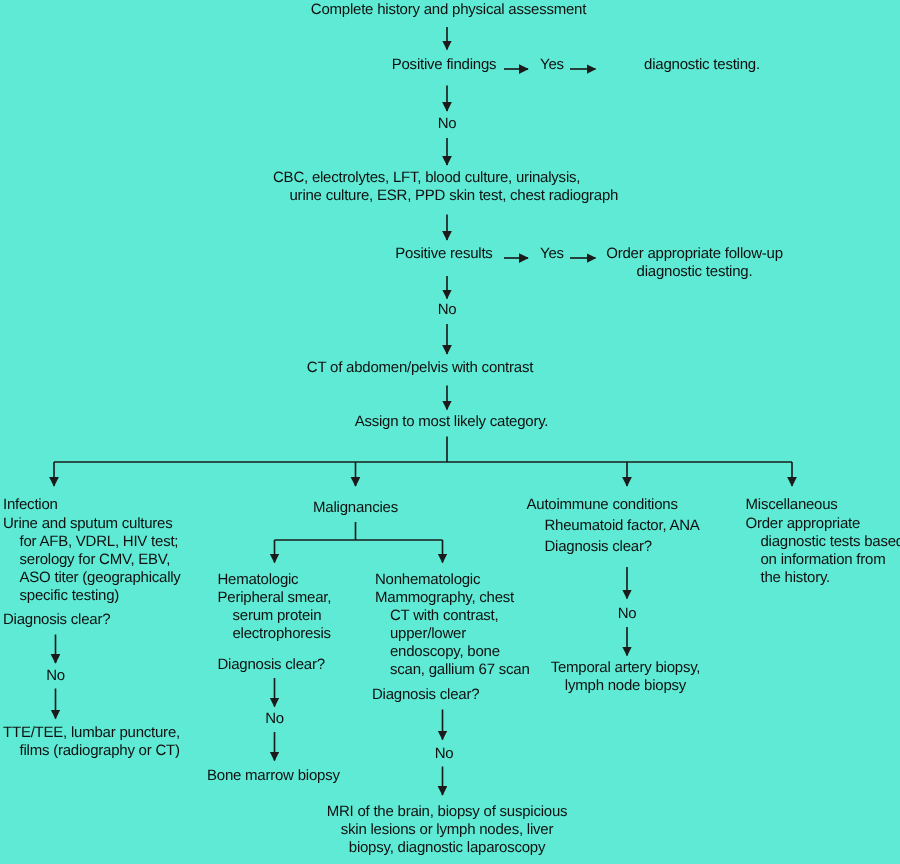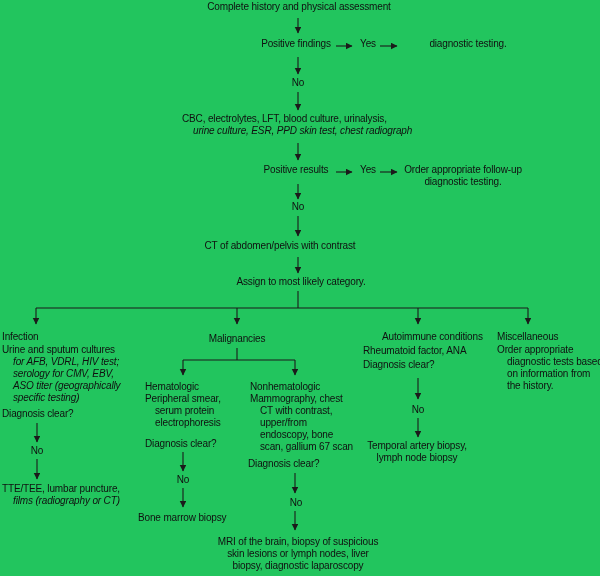--- a/index.html
+++ b/index.html
@@ -1,23 +1,23 @@
 <!DOCTYPE html>
 <html><head>
 <meta charset="utf-8">
 <style>
   html,body{margin:0;padding:0;background:#ffffff;}
   .canvas{
-    position:relative;width:600px;height:576px;background:#22c55e;
+    position:relative;width:600px;height:576px;background:#5eead4;
     font-family:"Liberation Sans",sans-serif;font-size:10px;line-height:12px;
     color:#101010;letter-spacing:-0.15px;overflow:hidden;
   }
   .node{position:absolute;white-space:nowrap;}
   .c{text-align:center;}
-  .ind{padding-left:11px;font-style:italic;}
+  .ind{padding-left:11px;}
   .ind10{padding-left:10px;}
   .wires{position:absolute;left:0;top:0;}
 </style>
 </head>
 <body>
 
 <div class="canvas">
 
   <svg class="wires" width="600" height="576" viewBox="0 0 600 576">
     <defs>
@@ -107,33 +107,33 @@
     <div class="ind10">electrophoresis</div>
   </div>
   <div class="node" style="left:145px;top:438px">Diagnosis clear?</div>
   <div class="node c" style="left:168px;top:474px;width:30px">No</div>
   <div class="node" style="left:138px;top:512px">Bone marrow biopsy</div>
 
   <div class="node" style="left:250px;top:381px">
     <div>Nonhematologic</div>
     <div>Mammography, chest</div>
     <div class="ind10">CT with contrast,</div>
-    <div class="ind10">upper/from</div>
+    <div class="ind10">upper/lower</div>
     <div class="ind10">endoscopy, bone</div>
     <div class="ind10">scan, gallium 67 scan</div>
   </div>
   <div class="node" style="left:248px;top:458px">Diagnosis clear?</div>
   <div class="node c" style="left:281px;top:497px;width:30px">No</div>
   <div class="node c" style="left:198px;top:536px;width:200px">
     <div>MRI of the brain, biopsy of suspicious</div>
     <div>skin lesions or lymph nodes, liver</div>
     <div>biopsy, diagnostic laparoscopy</div>
   </div>
 
-  <div class="node" style="left:382px;top:331px">Autoimmune conditions</div>
+  <div class="node" style="left:351px;top:331px">Autoimmune conditions</div>
   <div class="node" style="left:363px;top:345px">Rheumatoid factor, ANA</div>
   <div class="node" style="left:363px;top:359px">Diagnosis clear?</div>
   <div class="node c" style="left:403px;top:404px;width:30px">No</div>
   <div class="node c" style="left:356px;top:440px;width:122px">
     <div>Temporal artery biopsy,</div>
     <div>lymph node biopsy</div>
   </div>
 
   <div class="node" style="left:497px;top:331px">Miscellaneous</div>
   <div class="node" style="left:497px;top:344px">

